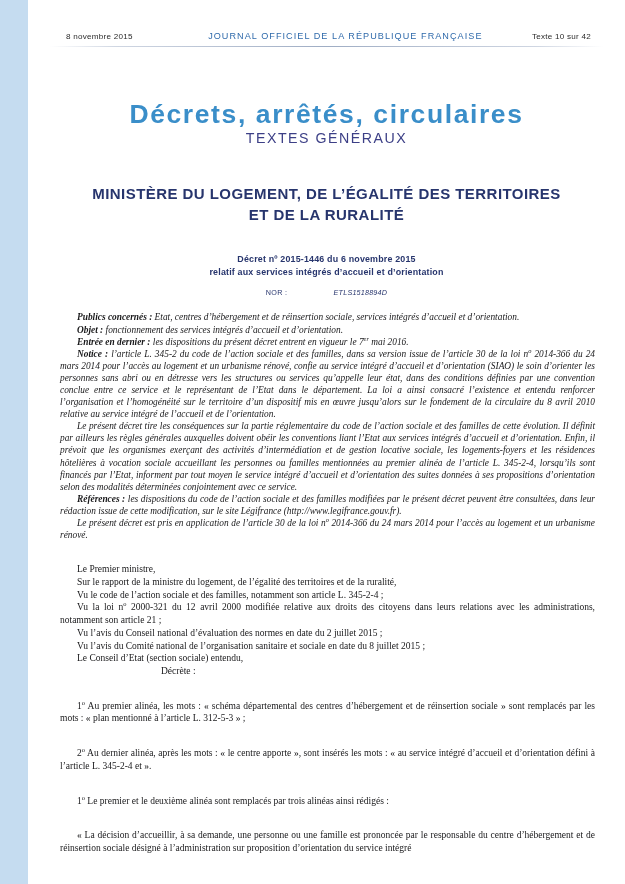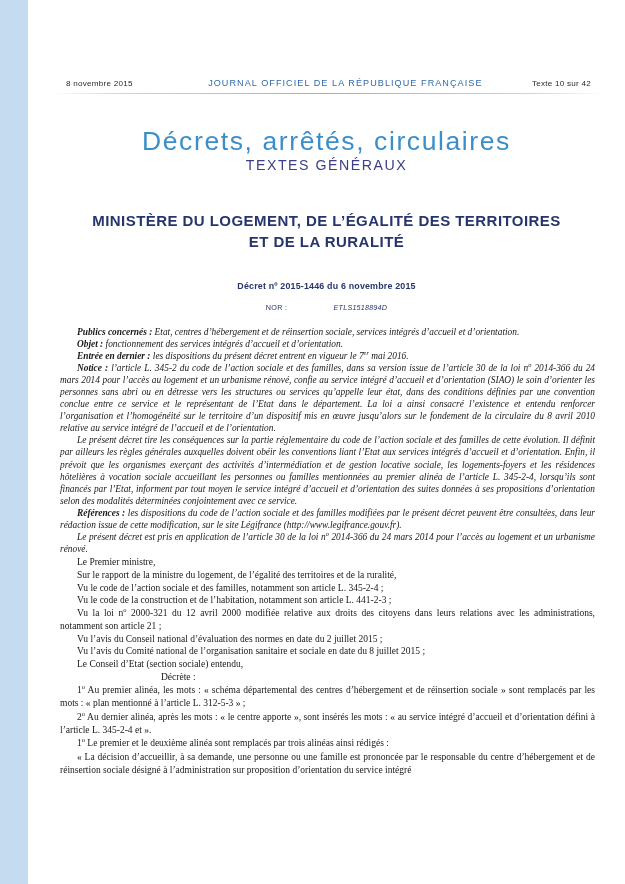--- a/index.html
+++ b/index.html
@@ -47,42 +47,41 @@
     letter-spacing: 0.25px;
   }
   .rh-date { white-space: nowrap; padding-left: 16px; }
   .rh-center {
     color: #2f6aab;
     font-size: 9.1px;
     letter-spacing: 1.05px;
     white-space: nowrap;
     flex: 0 0 auto;
     margin-left: 26px;
-    margin-top: 47px;
   }
   .rh-right { white-space: nowrap; padding-right: 12px; }
 
   .head-rule {
     margin-top: 5px;
     height: 1px;
     background: linear-gradient(to right,
         rgba(255,255,255,0) 0%,
         #cfd6e2 12%,
         #9fadc4 50%,
         #cfd6e2 88%,
         rgba(255,255,255,0) 100%);
   }
 
   
   .doc-title {
-    margin-top: 32px;
+    margin-top: 52px;
     text-align: center;
     font-family: "Liberation Sans", "DejaVu Sans", sans-serif;
     font-size: 26.5px;
-    font-weight: 400;
+    font-weight: 700;
     color: #3a8ec9;
     letter-spacing: 1.6px;
   }
   .section-title {
     text-align: center;
     font-family: "Liberation Sans", "DejaVu Sans", sans-serif;
     font-size: 14.2px;
     font-weight: 400;
     color: #3c3f86;
     letter-spacing: 1.5px;
@@ -144,21 +143,21 @@
   sup { font-size: 0.68em; vertical-align: super; line-height: 0; }
 
   
   p.roman {
     margin: 0;
     font-size: 9.5px;
     line-height: 1.34;
     text-align: justify;
     text-indent: 17px;
   }
-  p.gap-before { margin-top: 1px; }
+  p.gap-before { margin-top: 22px; }
 
   .decrete {
     margin: 0;
     margin-top: 10px;
     font-size: 9.5px;
     line-height: 1.34;
     text-indent: 0;
     padding-left: 84px;
   }
 
@@ -193,20 +192,21 @@
   <div class="doc-title" style="color: rgb(58, 142, 201);">Décrets, arrêtés, circulaires</div>
   <div class="section-title" style="color: rgb(60, 63, 134);">TEXTES GÉNÉRAUX</div>
 
   <div class="ministry" style="color: rgb(39, 53, 109);">
     <div>MINISTÈRE DU LOGEMENT, DE L’ÉGALITÉ DES TERRITOIRES</div>
     <div>ET DE LA RURALITÉ</div>
   </div>
 
   <div class="decree-title" style="color: rgb(39, 53, 109);">
     <div>Décret nº 2015-1446 du 6 novembre 2015</div>
+    <div>relatif aux services intégrés d’accueil et d’orientation</div>
   </div>
 
   <div class="nor" style="color: rgb(39, 53, 109);">
     <span>NOR :</span>
     <span class="nor-code">ETLS1518894D</span>
   </div>
 
   <div class="body-text">
 
     <p class="para"><span class="bi">Publics concernés :</span><span class="it"> Etat, centres d’hébergement et de réinsertion sociale, services intégrés d’accueil et d’orientation.</span></p>
@@ -219,21 +219,20 @@
 
     <p class="para it">Le présent décret tire les conséquences sur la partie réglementaire du code de l’action sociale et des familles de cette évolution. Il définit par ailleurs les règles générales auxquelles doivent obéir les conventions liant l’Etat aux services intégrés d’accueil et d’orientation. Enfin, il prévoit que les organismes exerçant des activités d’intermédiation et de gestion locative sociale, les logements-foyers et les résidences hôtelières à vocation sociale accueillant les personnes ou familles mentionnées au premier alinéa de l’article L. 345-2-4, lorsqu’ils sont financés par l’Etat, informent par tout moyen le service intégré d’accueil et d’orientation des suites données à ses propositions d’orientation selon des modalités déterminées conjointement avec ce service.</p>
 
     <p class="para"><span class="bi">Références :</span><span class="it"> les dispositions du code de l’action sociale et des familles modifiées par le présent décret peuvent être consultées, dans leur rédaction issue de cette modification, sur le site Légifrance (http://www.legifrance.gouv.fr).</span></p>
 
     <p class="para"><span class="it">Le présent décret est pris en application de l’article 30 de la loi n</span><sup class="it">o</sup><span class="it"> 2014-366 du 24 mars 2014 pour l’accès au logement et un urbanisme rénové.</span></p>
 
     <p class="roman gap-before">Le Premier ministre,</p>
     <p class="roman">Sur le rapport de la ministre du logement, de l’égalité des territoires et de la ruralité,</p>
     <p class="roman">Vu le code de l’action sociale et des familles, notamment son article L. 345-2-4 ;</p>
-    <p class="roman">Vu le code de la construction et de l’habitation, notamment son article L. 441-2-3 ;</p>
     <p class="roman"><span>Vu la loi n</span><sup>o</sup><span> 2000-321 du 12 avril 2000 modifiée relative aux droits des citoyens dans leurs relations avec les administrations, notamment son article 21 ;</span></p>
     <p class="roman">Vu l’avis du Conseil national d’évaluation des normes en date du 2 juillet 2015 ;</p>
     <p class="roman">Vu l’avis du Comité national de l’organisation sanitaire et sociale en date du 8 juillet 2015 ;</p>
     <p class="roman">Le Conseil d’Etat (section sociale) entendu,</p>
 
     <p class="roman decrete">Décrète :</p>
 
 
     <p class="roman gap-before"><span>1</span><sup>o</sup><span> Au premier alinéa, les mots : « schéma départemental des centres d’hébergement et de réinsertion sociale » sont remplacés par les mots : « plan mentionné à l’article L. 312-5-3 » ;</span></p>
 

